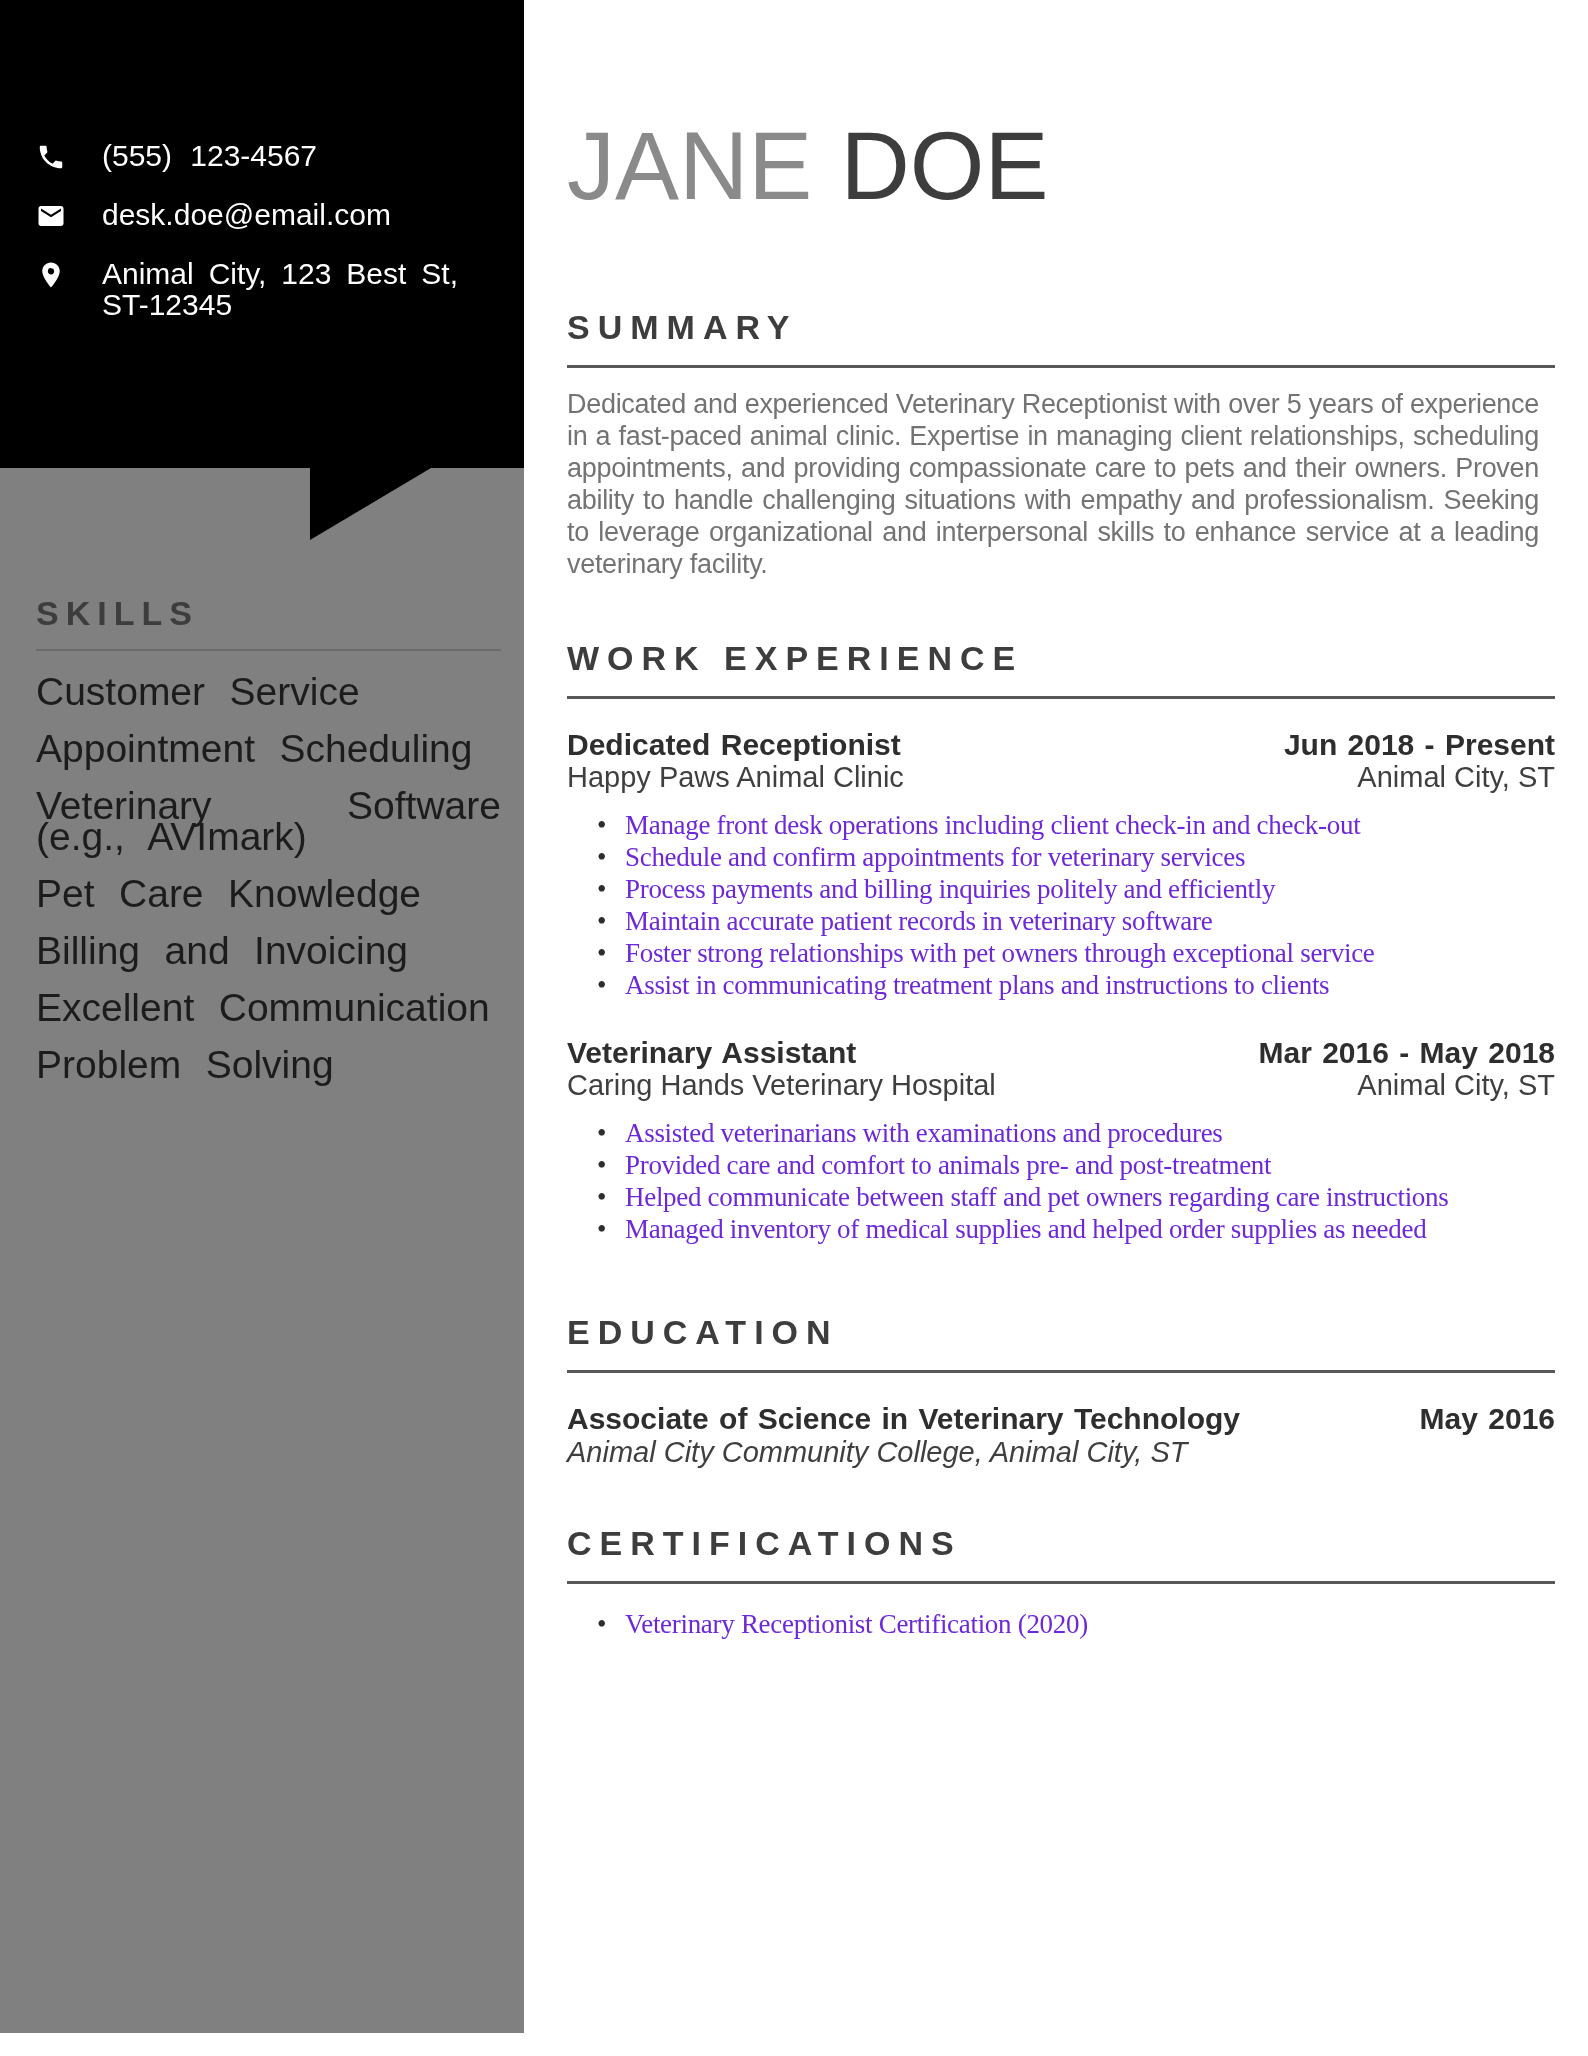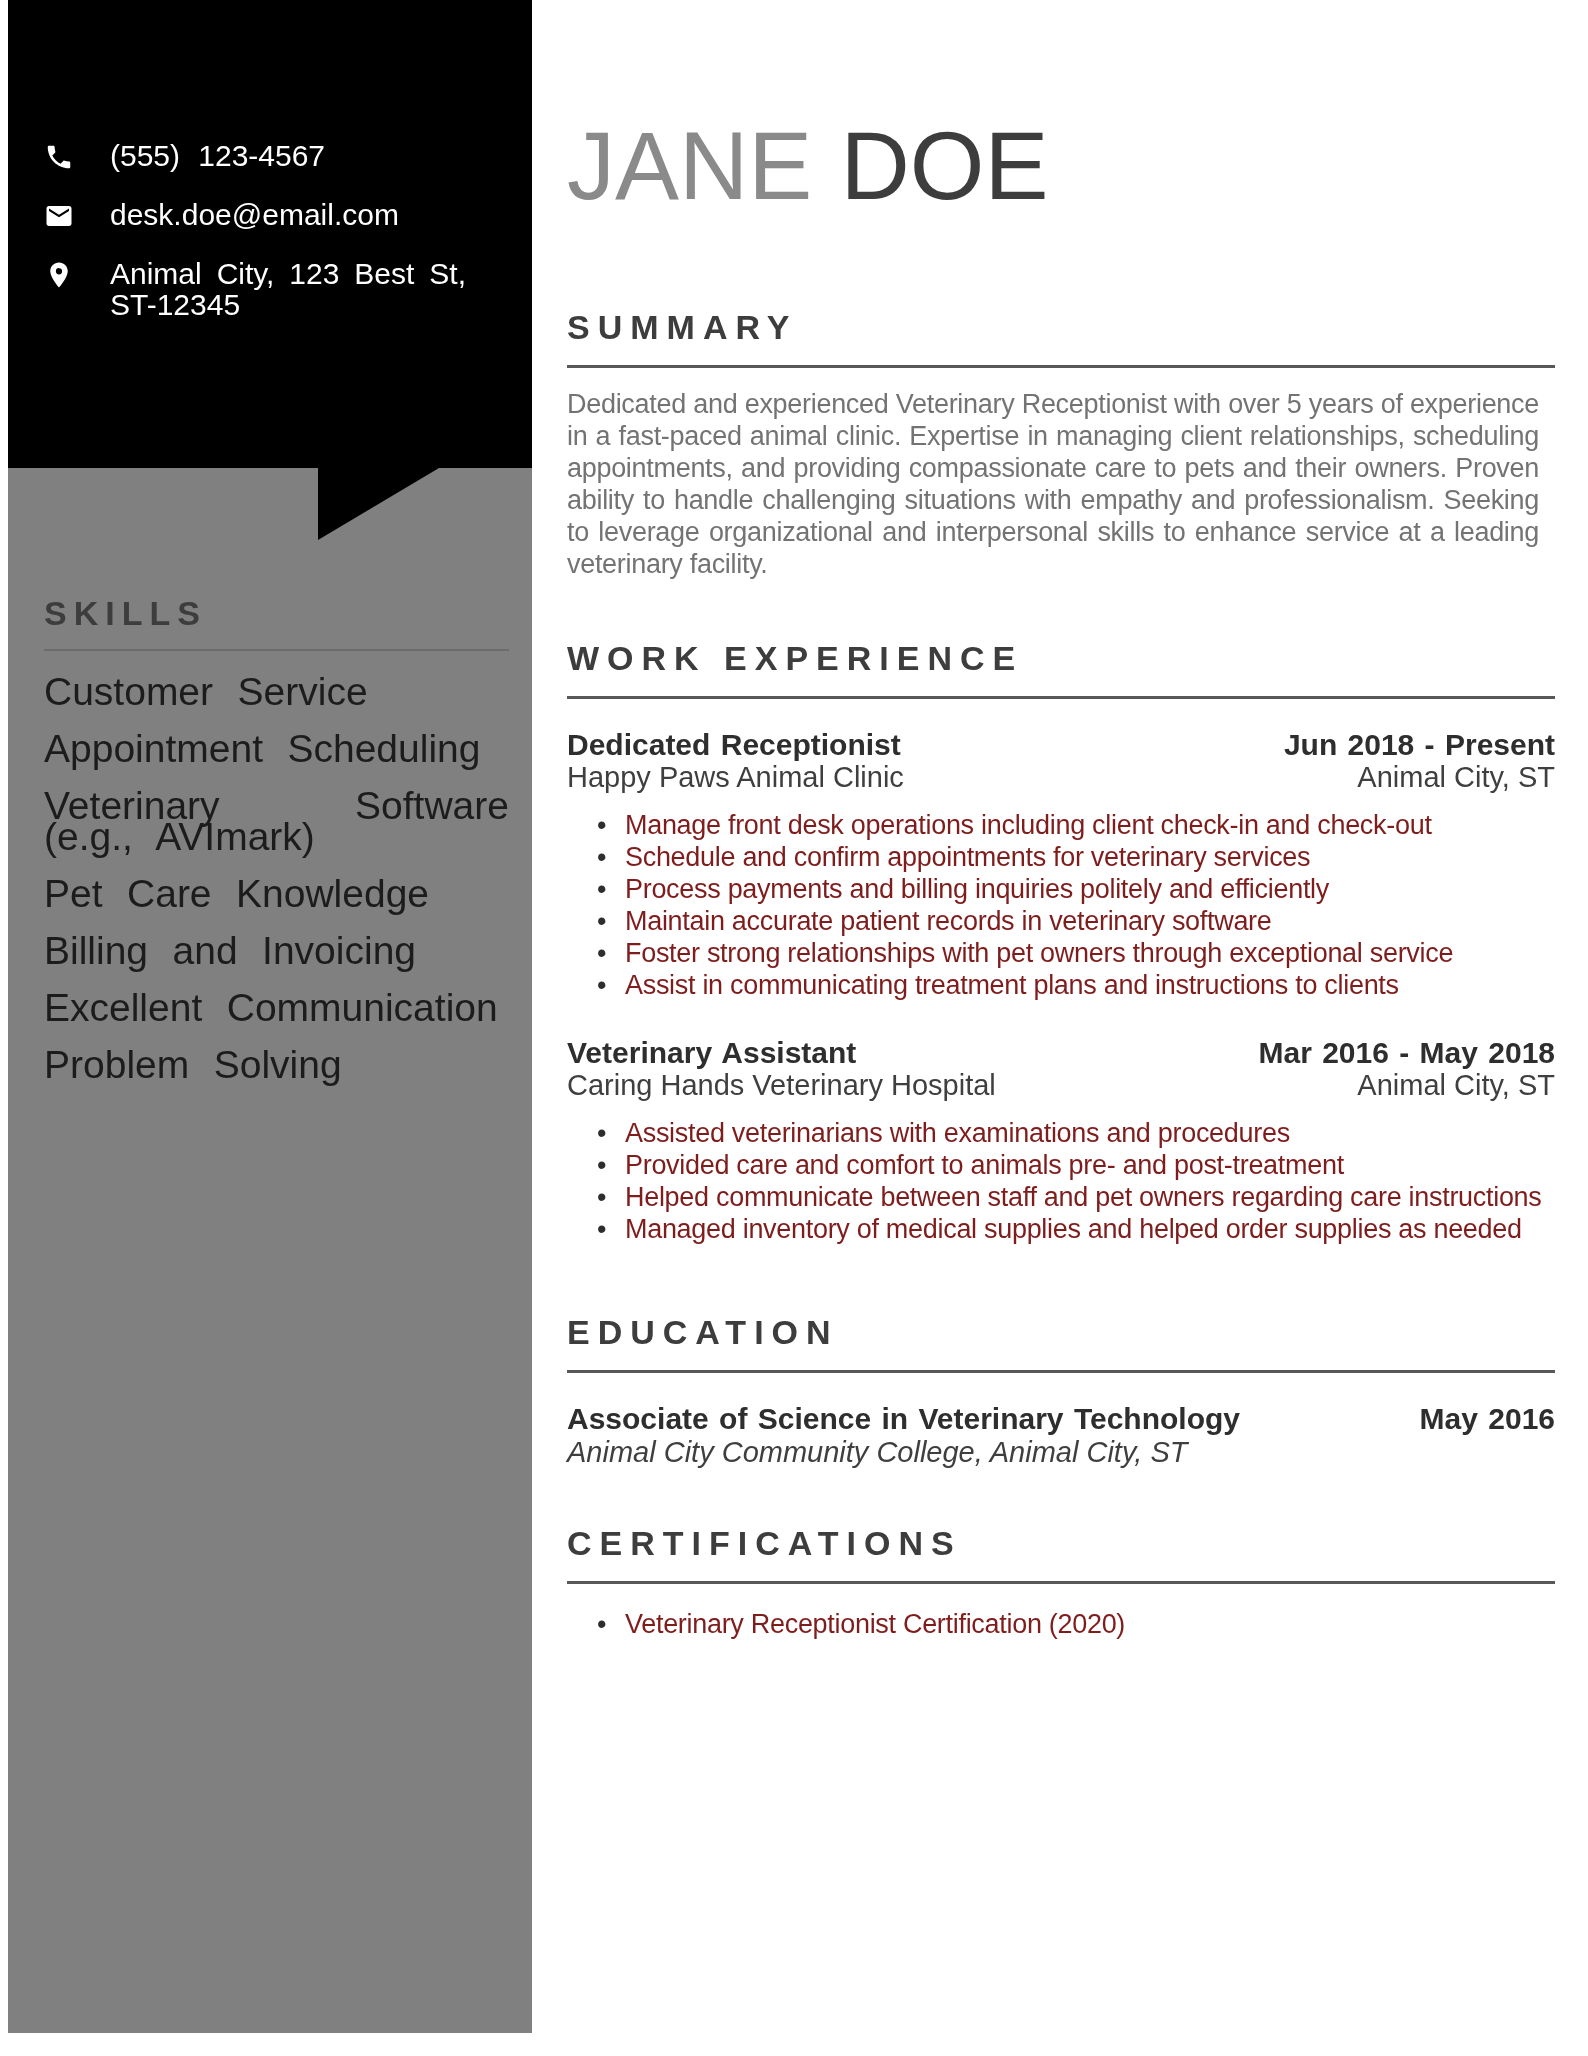--- a/index.html
+++ b/index.html
@@ -6,21 +6,21 @@
   body {
     width:1588px; height:2056px;
     background:#ffffff;
     font-family:"Liberation Sans","DejaVu Sans",sans-serif;
     position:relative; overflow:hidden;
     color:#3f3f3f;
   }
 
   
   .sidebar {
-    position:absolute; left:8px; top:0;
+    position:absolute; left:0; top:0;
     width:524px; height:2033px;
     background:#808080;
   }
   .black-panel {
     position:absolute; left:0; top:0;
     width:524px; height:468px;
     background:#000000;
   }
   .bubble-tail {
     position:absolute; left:310px; top:468px;
@@ -90,21 +90,21 @@
     font-weight:bold; font-size:30px; color:#2e2e2e; word-spacing:2px;
   }
   .jobsub {
     display:flex; justify-content:space-between;
     font-size:29px; line-height:31px; color:#3f3f3f; margin-top:1px;
   }
 
   ul.bullets { list-style:none; margin:16px 0 0 0; padding:0; }
   ul.bullets li {
     position:relative; padding-left:58px;
-    font-size:27px; line-height:32px; letter-spacing:-0.3px; color:#7f1d1d;
+    font-size:27px; line-height:32px; letter-spacing:-0.3px; color:#6d28d9;font-family:Liberation Serif, serif;
   }
   ul.bullets li::before {
     content:"\2022";
     position:absolute; left:30px; top:0;
     font-size:27px; color:#2e2e2e;
   }
 
   .edu-school {
     font-style:italic; font-size:29px; line-height:31px;
     color:#3f3f3f; margin-top:2px;

